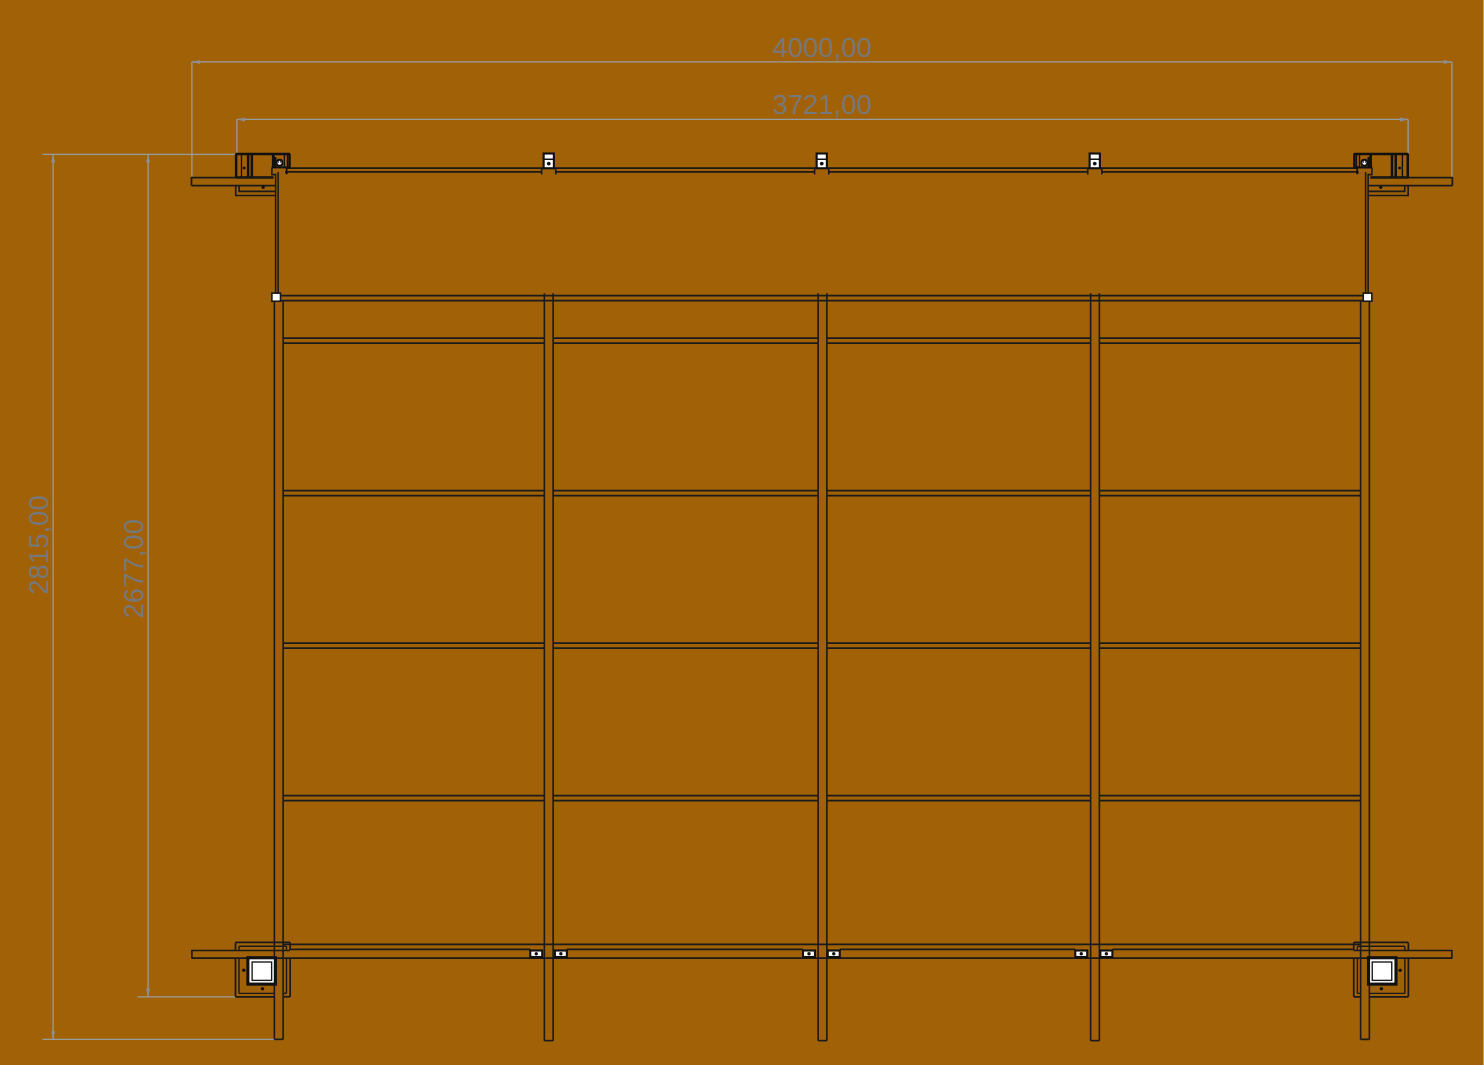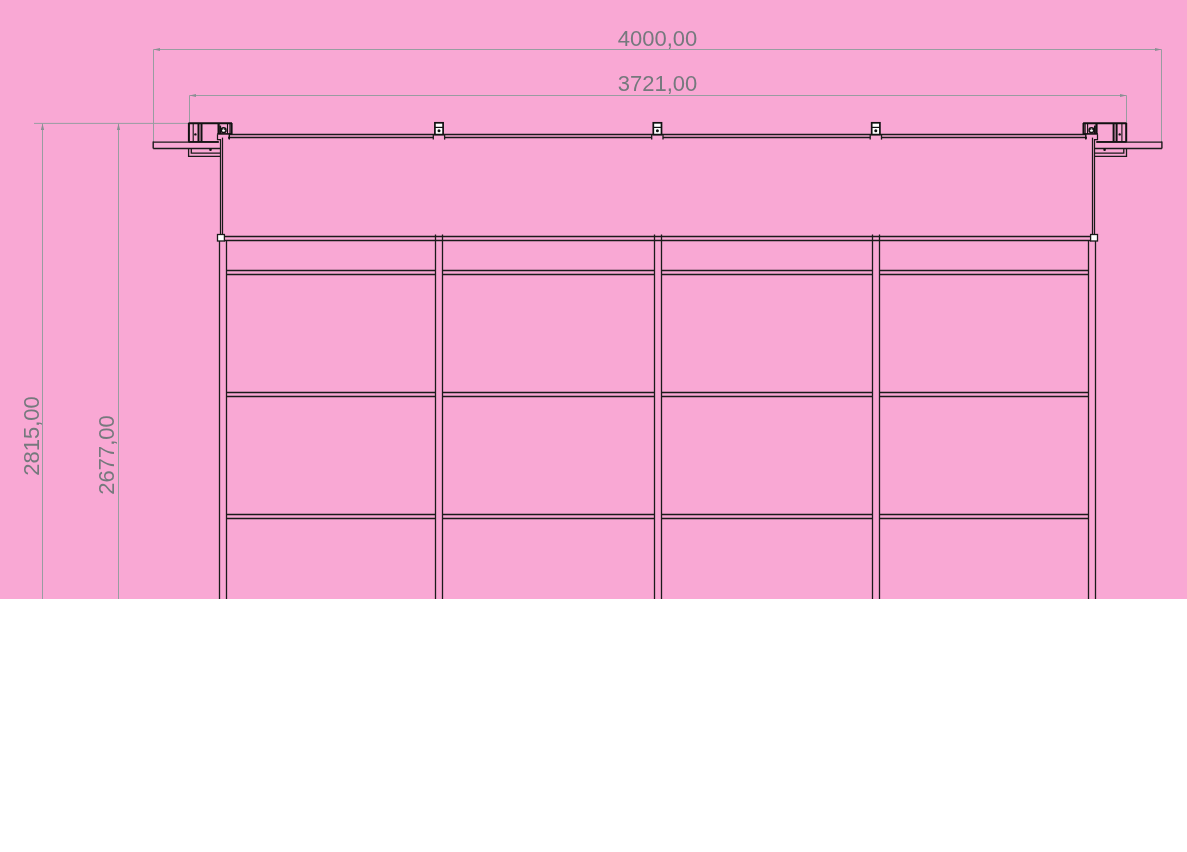--- a/index.html
+++ b/index.html
@@ -1,16 +1,16 @@
 <!DOCTYPE html>
 <html><head>
 <meta charset="utf-8">
 <style>
   html,body{margin:0;padding:0;background:#ffffff;}
-  .page{width:1187px;height:599px;position:relative;overflow:hidden;background:#f9a8d4;}
+  .page{width:1187px;height:852px;position:relative;overflow:hidden;background:#a16207;}
   svg{position:absolute;left:0;top:0;}
   text{font-family:"Liberation Sans", sans-serif;fill:#75797d;}
 </style>
 </head>
 <body>
 <div class="page">
 <svg width="1187" height="852" viewBox="0 0 1187 852" fill="none" stroke-linecap="butt">
 
 <line x1="153.5" y1="49.5" x2="153.5" y2="141.8" stroke="#989da1" stroke-width="1"></line>
 

